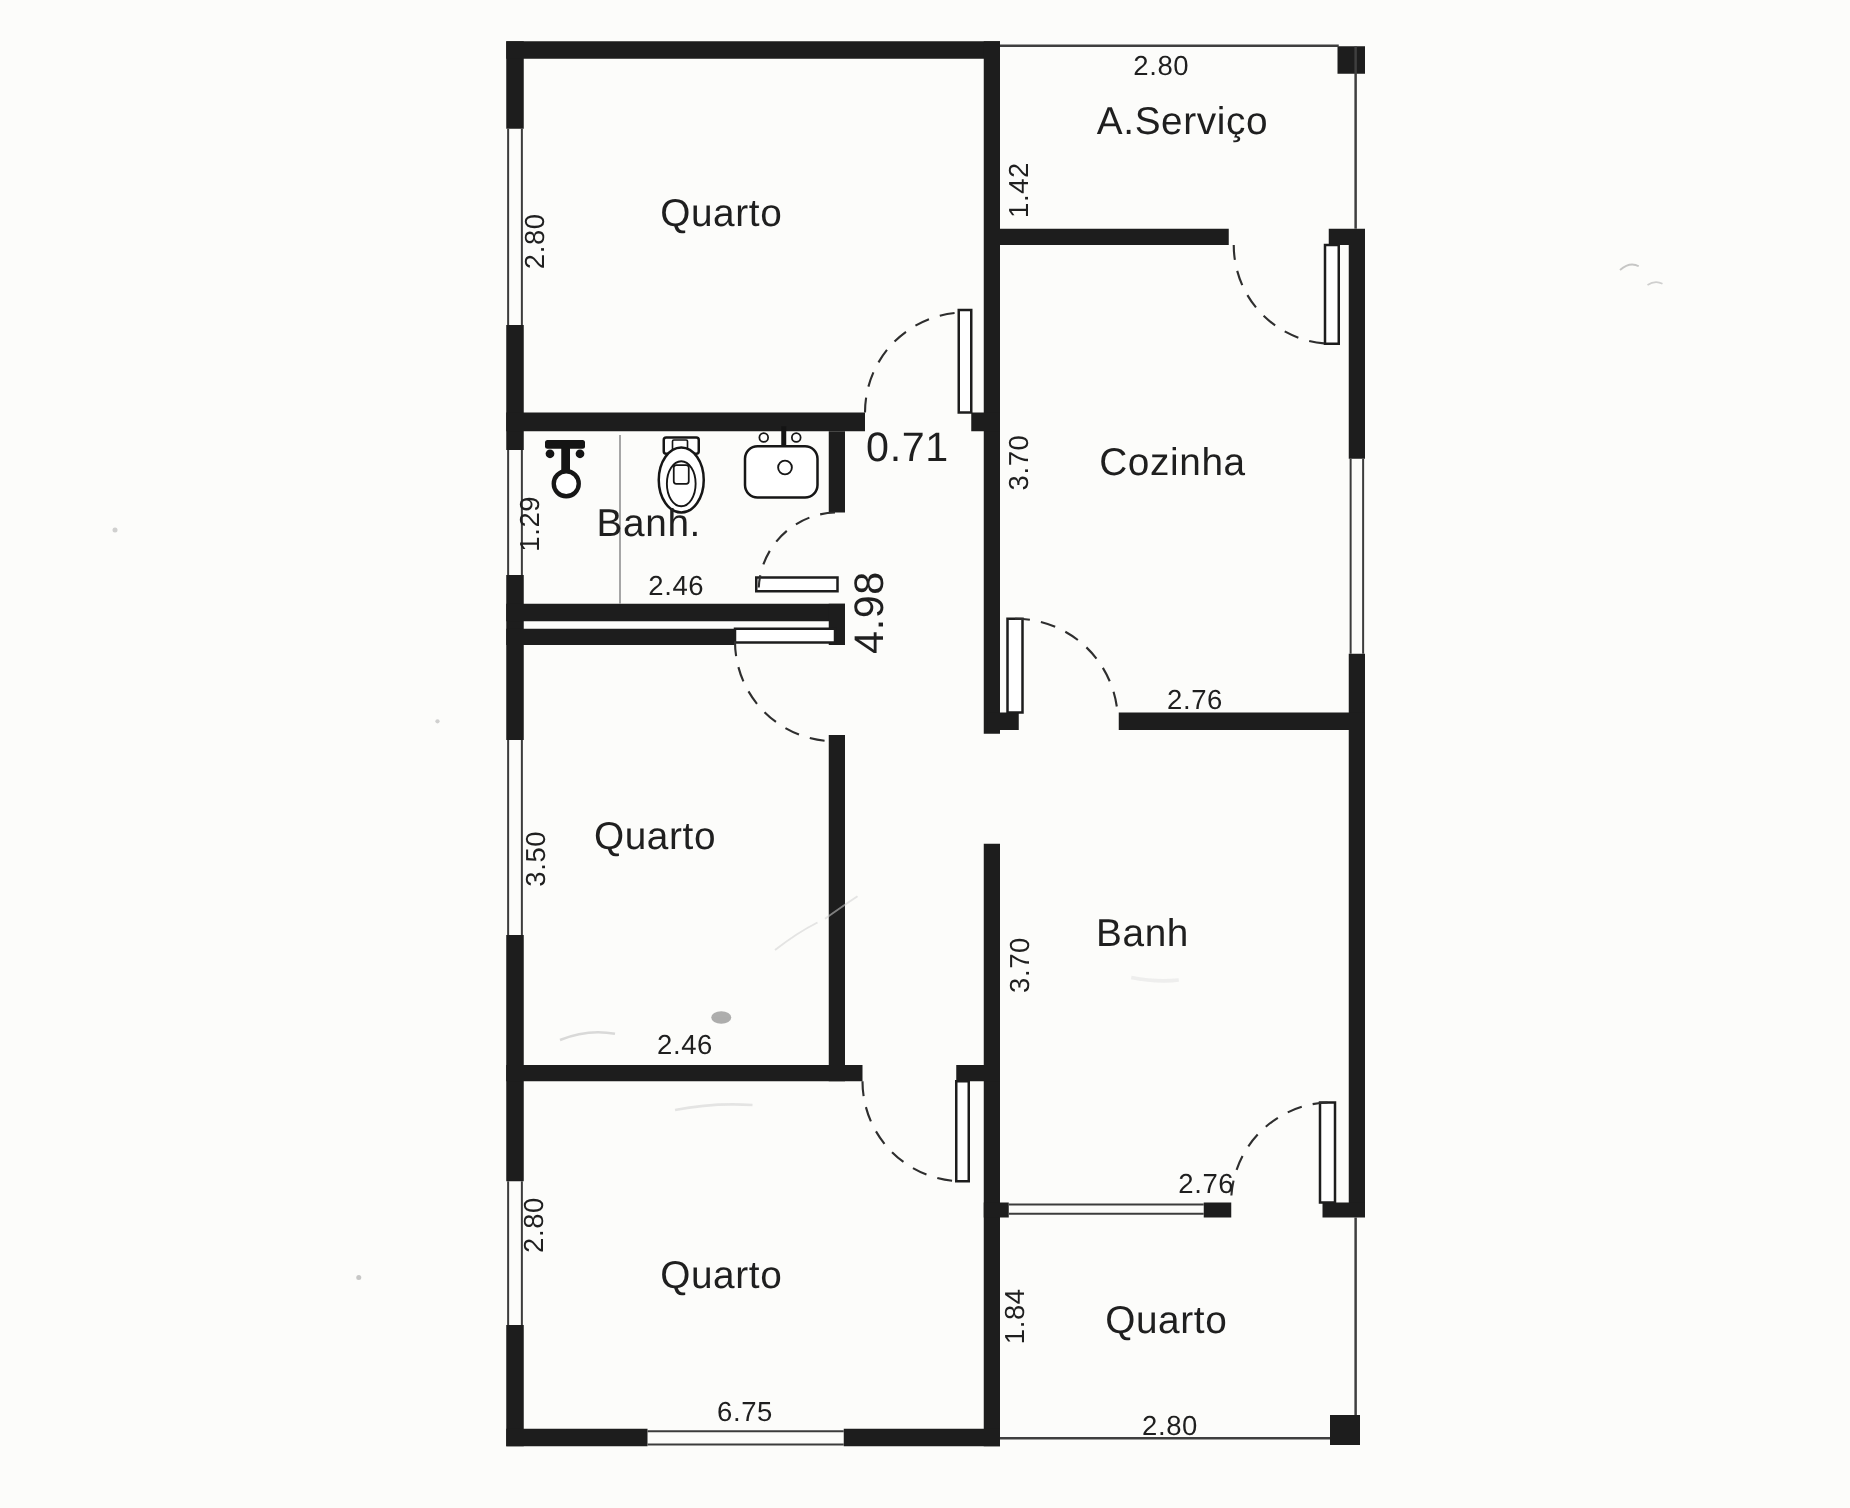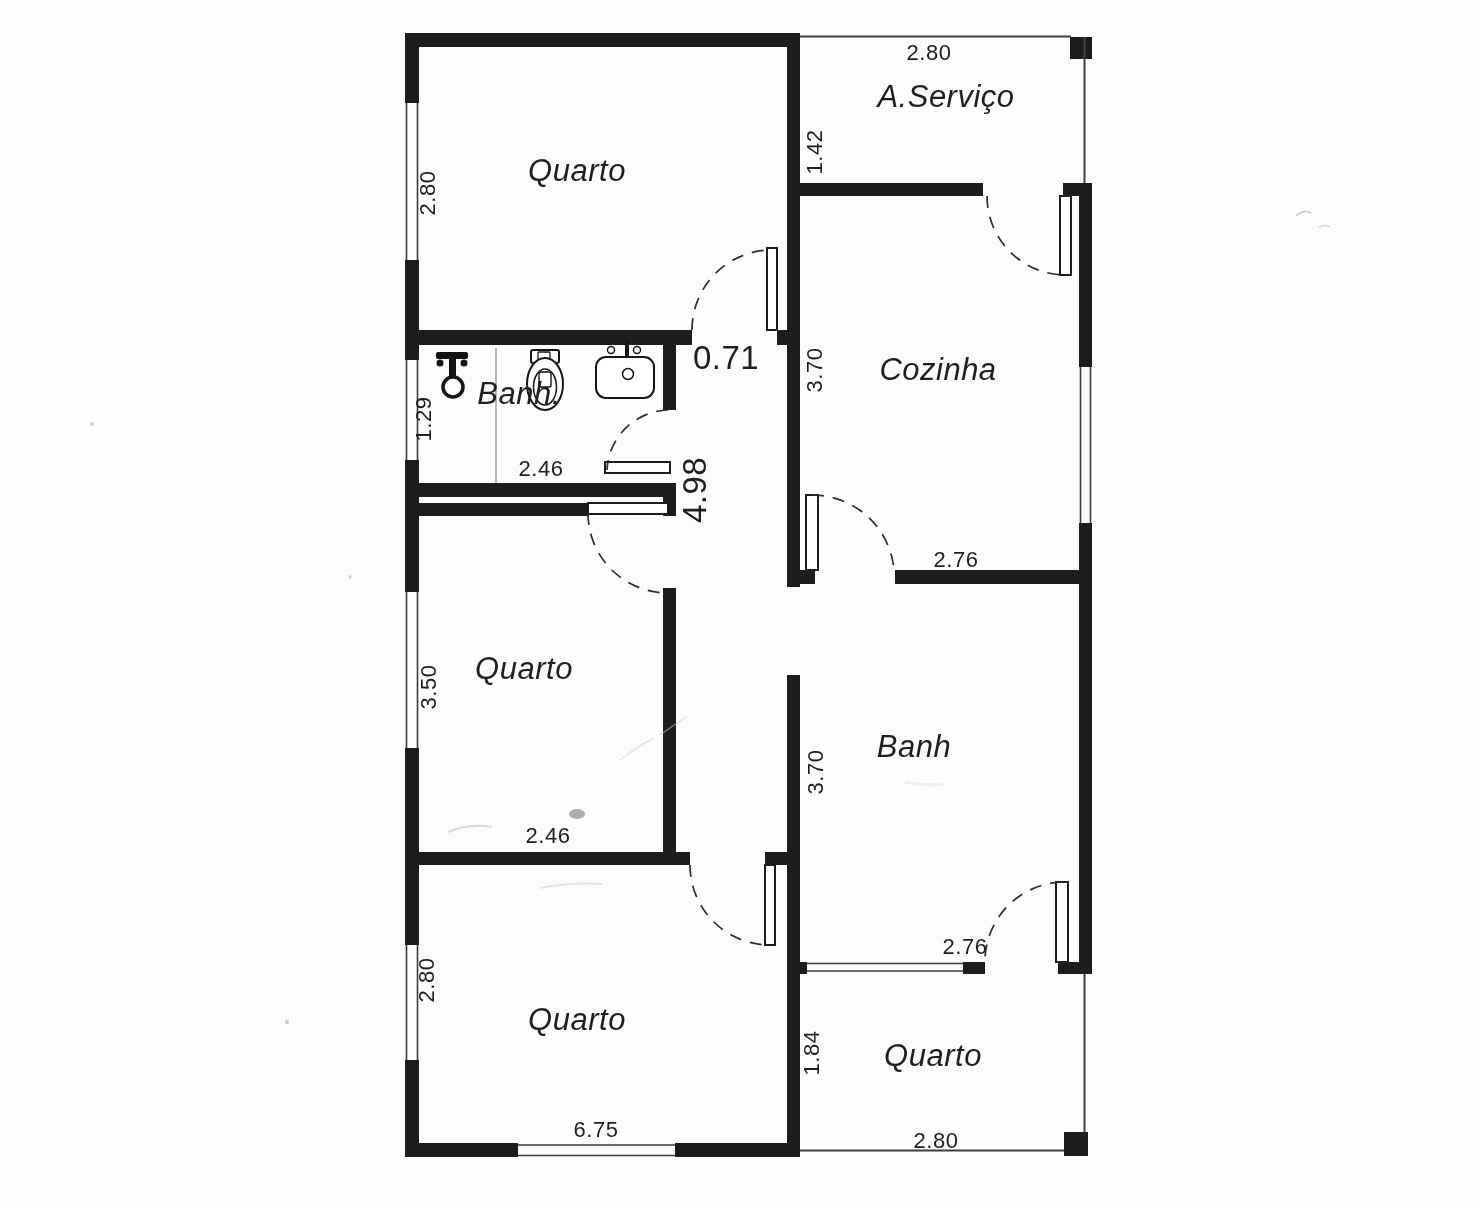--- a/index.html
+++ b/index.html
@@ -7,21 +7,21 @@
         font-family:"Liberation Sans",sans-serif;}
   #plan-svg{position:absolute;left:0;top:0;}
   .wall{fill:#1d1d1d;}
   .thin{stroke:#3f3f3f;stroke-width:2;fill:none;}
   .winline{stroke:#3c3c3c;stroke-width:1.6;fill:none;}
   .leaf{fill:#ffffff;stroke:#1d1d1d;stroke-width:2;}
   .arc{fill:none;stroke:#2e2e2e;stroke-width:1.7;stroke-dasharray:12 9;}
   .fix{fill:#ffffff;stroke:#161616;}
   .lbl{position:absolute;transform:translate(-50%,-50%);color:#1f1f1f;white-space:nowrap;
        letter-spacing:.5px;}
-  .room{font-size:31px;font-style:italic;}
+  .room{font-size:31px;}
   .dim{font-size:22px;}
   .dim.big{font-size:33px;}
   .vert{transform:translate(-50%,-50%) rotate(-90deg);}
 </style>
 </head>
 <body>
 
 <div id="page">
 
   <svg id="plan-svg" width="1480" height="1206" viewBox="0 0 1480 1206">
@@ -187,21 +187,21 @@
   <div class="lbl room" style="left:577px;top:171px">Quarto</div>
   <div class="lbl dim vert" style="left:428px;top:193px">2.80</div>
 
   <div class="lbl room" style="left:938px;top:370px">Cozinha</div>
   <div class="lbl dim vert" style="left:815px;top:370px">3.70</div>
   <div class="lbl dim" style="left:956px;top:560px">2.76</div>
 
   <div class="lbl dim big" style="left:726px;top:358px">0.71</div>
   <div class="lbl dim big vert" style="left:695px;top:490px">4.98</div>
 
-  <div class="lbl room" style="left:519px;top:394px">Banh.</div>
+  <div class="lbl room" style="left:519px;top:419px">Banh.</div>
   <div class="lbl dim vert" style="left:424px;top:419px">1.29</div>
   <div class="lbl dim" style="left:541px;top:469px">2.46</div>
 
   <div class="lbl room" style="left:524px;top:669px">Quarto</div>
   <div class="lbl dim vert" style="left:429px;top:687px">3.50</div>
   <div class="lbl dim" style="left:548px;top:836px">2.46</div>
 
   <div class="lbl room" style="left:914px;top:747px">Banh</div>
   <div class="lbl dim vert" style="left:816px;top:772px">3.70</div>
   <div class="lbl dim" style="left:965px;top:947px">2.76</div>

